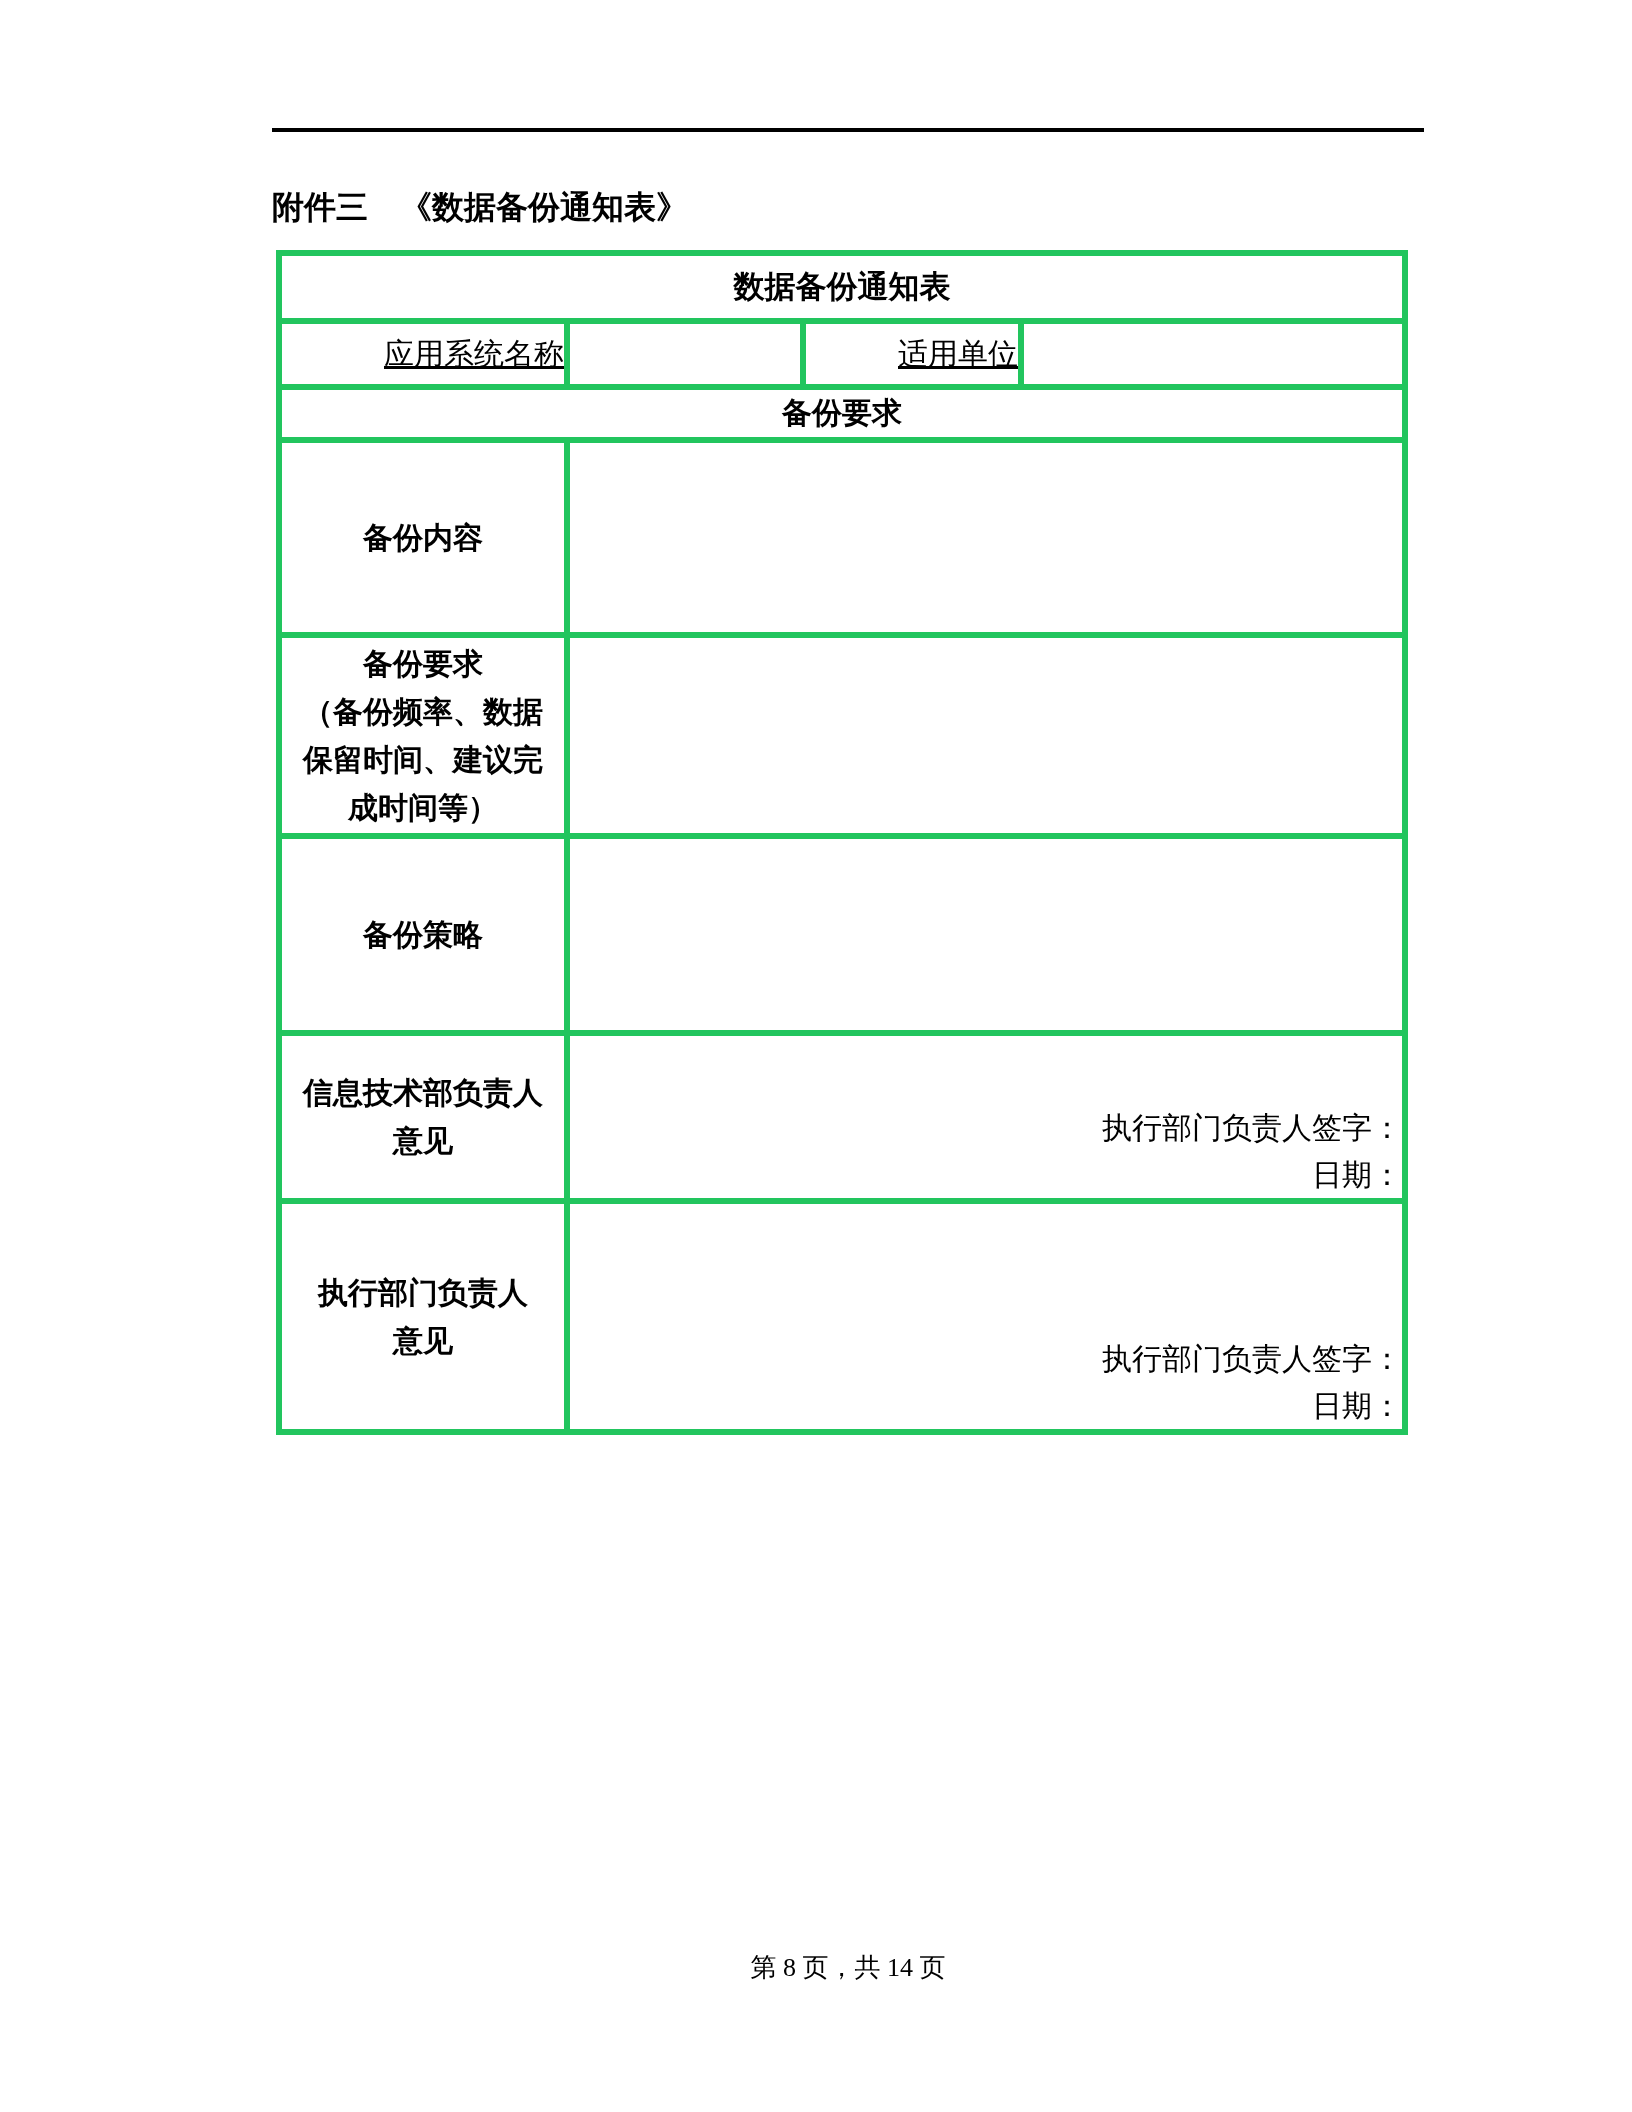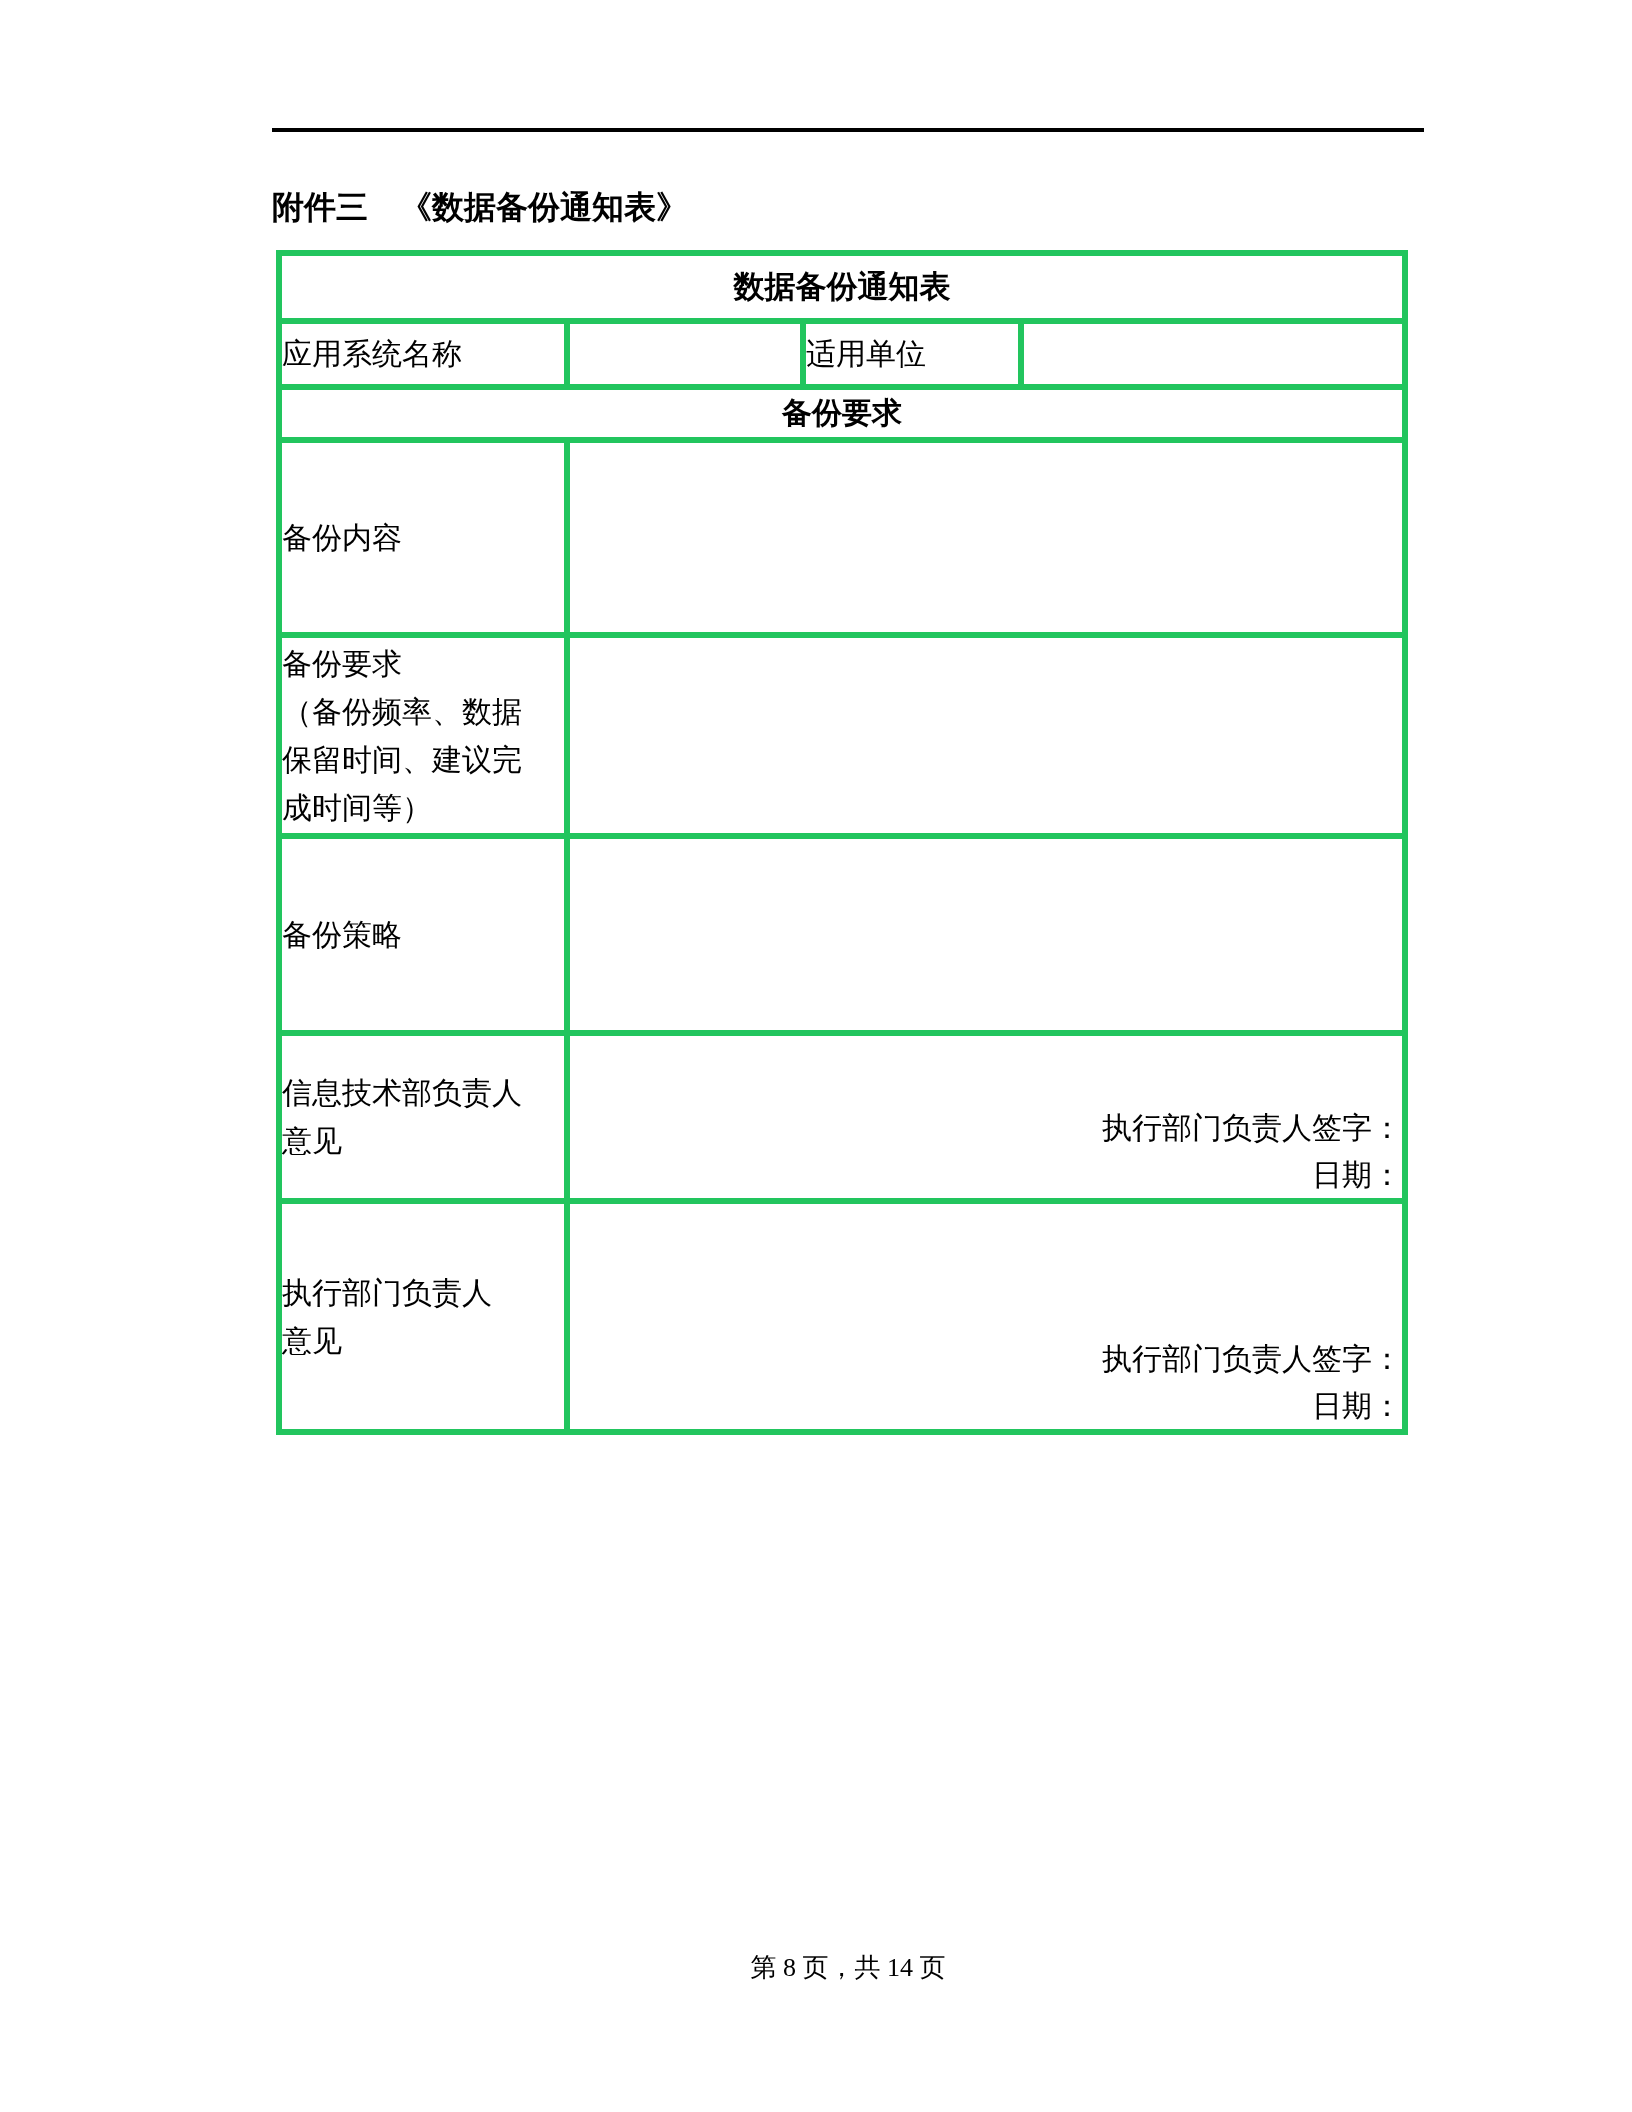--- a/index.html
+++ b/index.html
@@ -38,27 +38,30 @@
     border-collapse: collapse;
     table-layout: fixed;
     font-size: 30px;
   }
   table.form td {
     border: 6px solid #22c55e;
     padding: 0;
     overflow: hidden;
   }
   .cell-center {
-    text-align: left;
+    text-align: right;
     vertical-align: middle;
+    text-decoration: underline;
   }
   .label-cell {
+    text-align: center;
     vertical-align: middle;
     line-height: 48px;
     white-space: pre-line;
+    font-weight: bold;
   }
   .form-title-cell {
     font-size: 31px;
     font-weight: 700;
     text-align: center;
     vertical-align: middle;
   }
   .section-header-cell {
     font-weight: 700;
     text-align: center;

